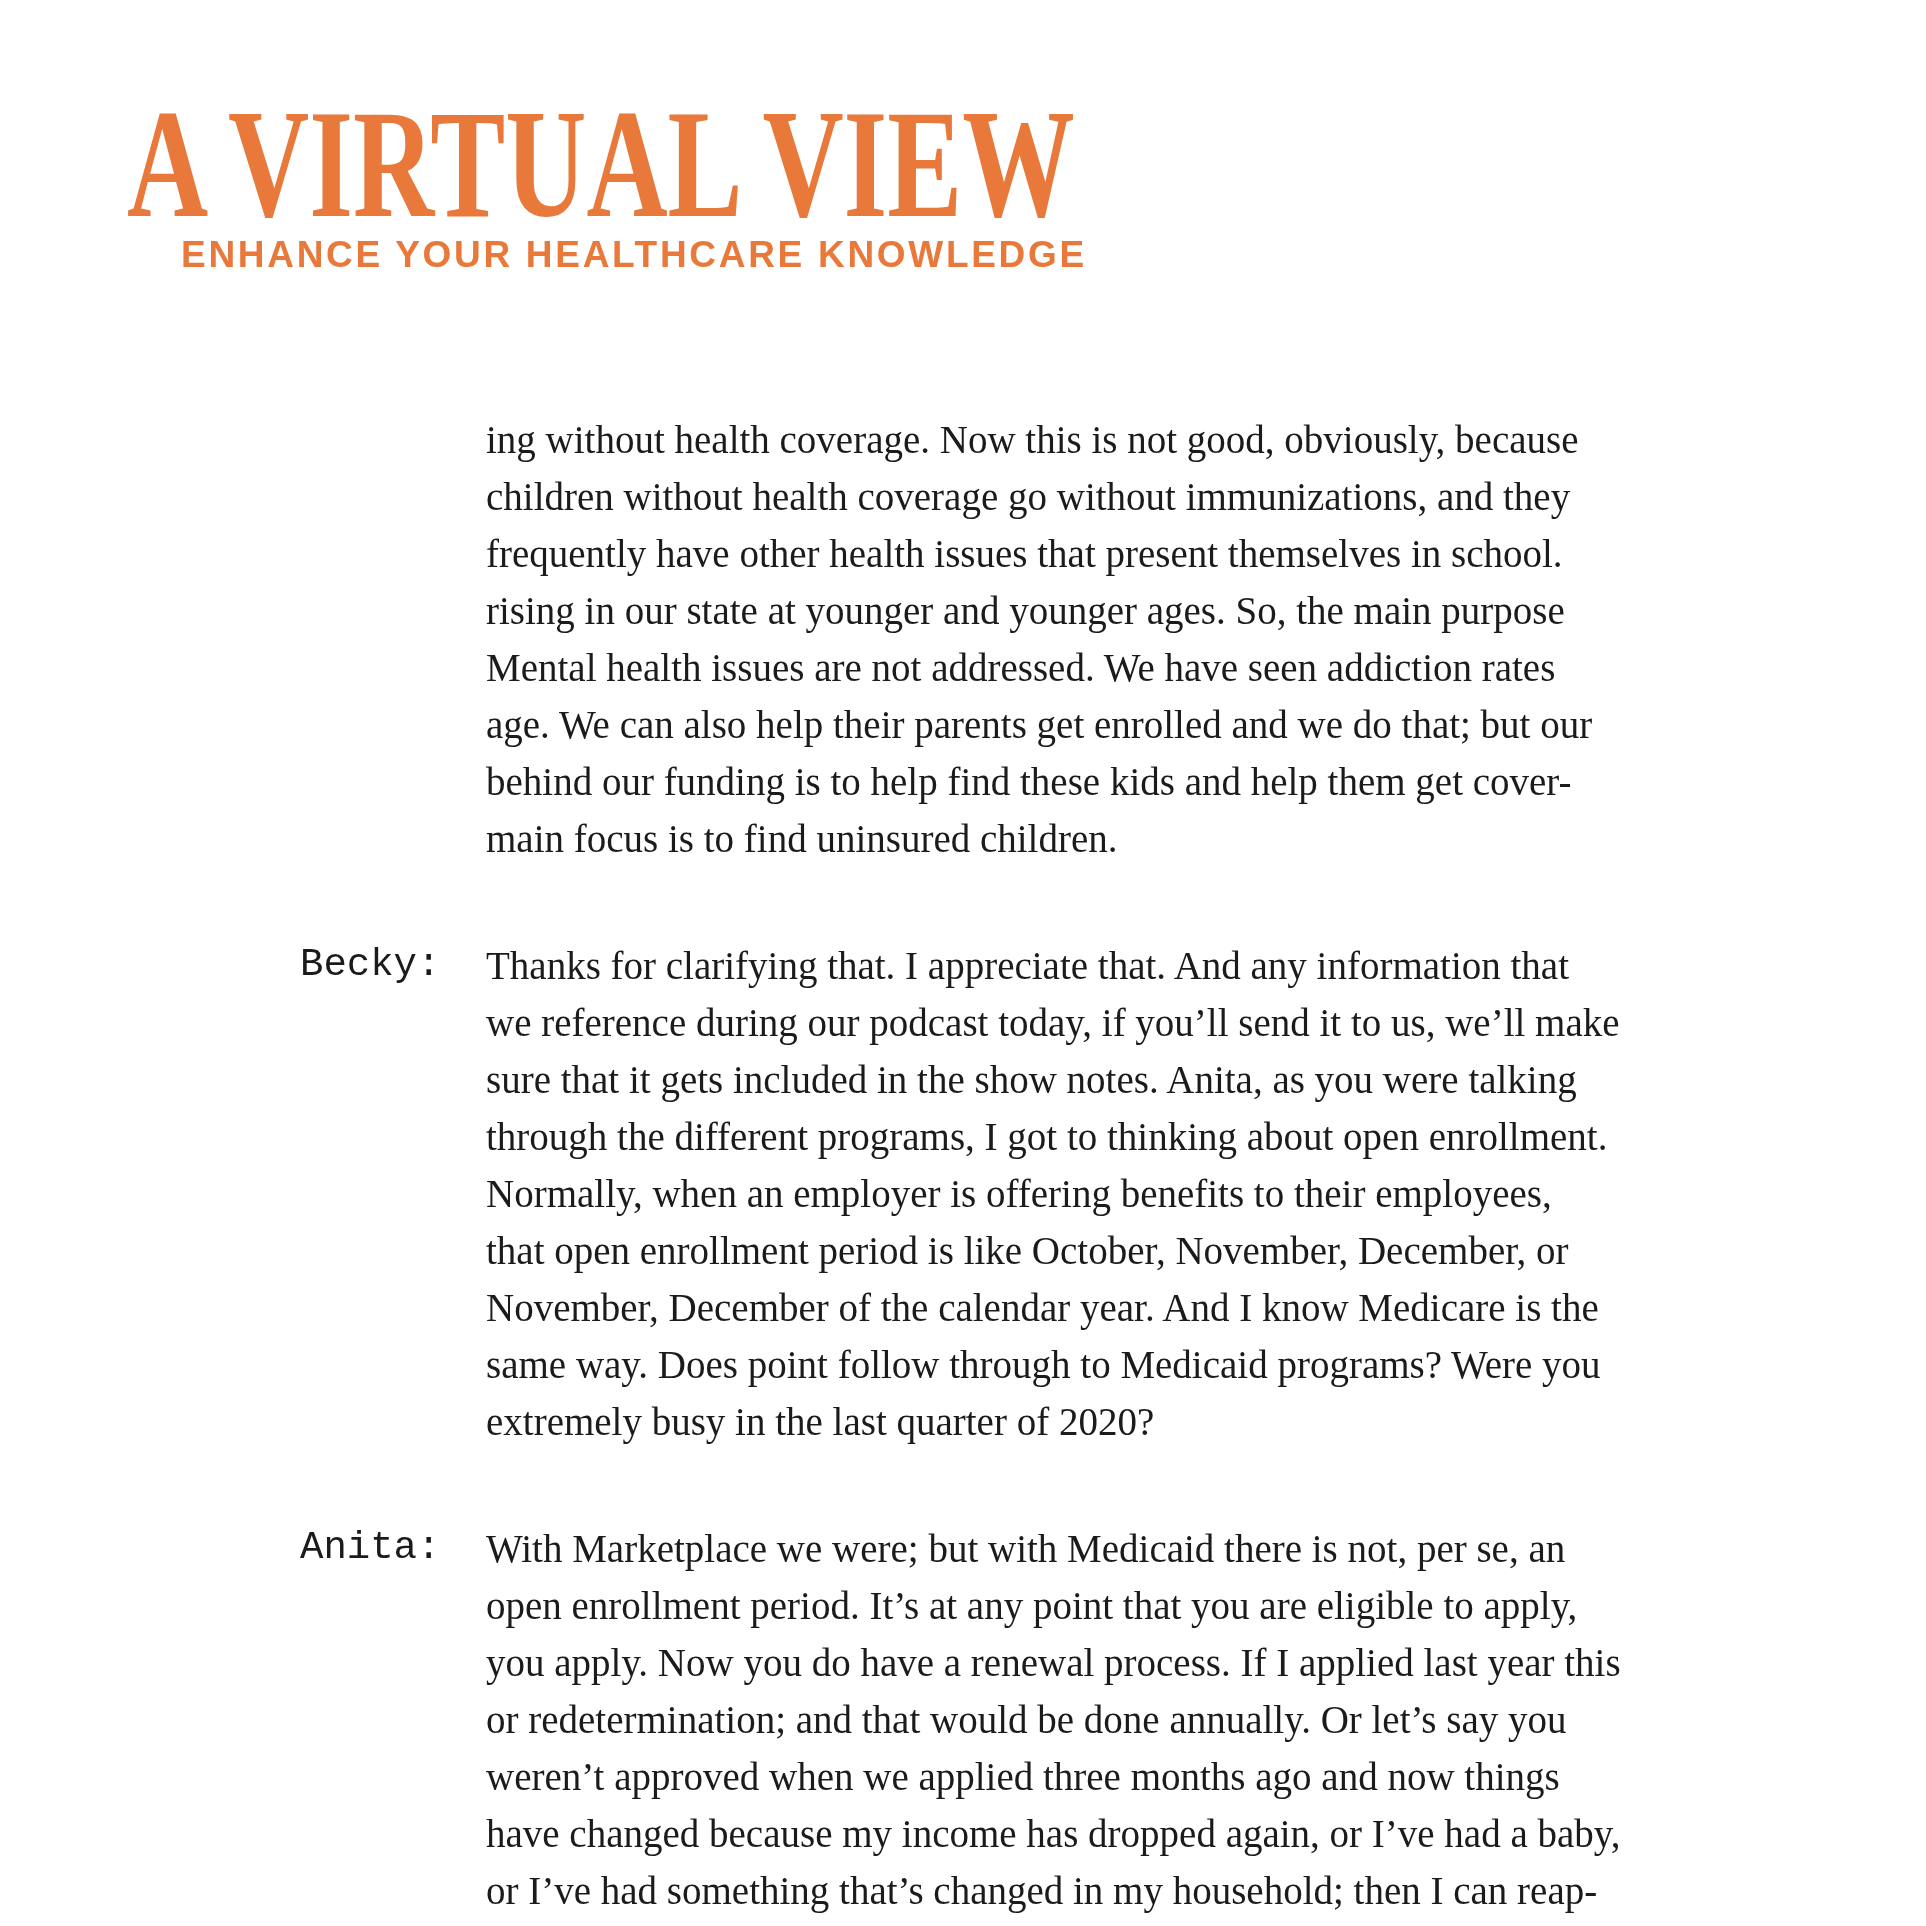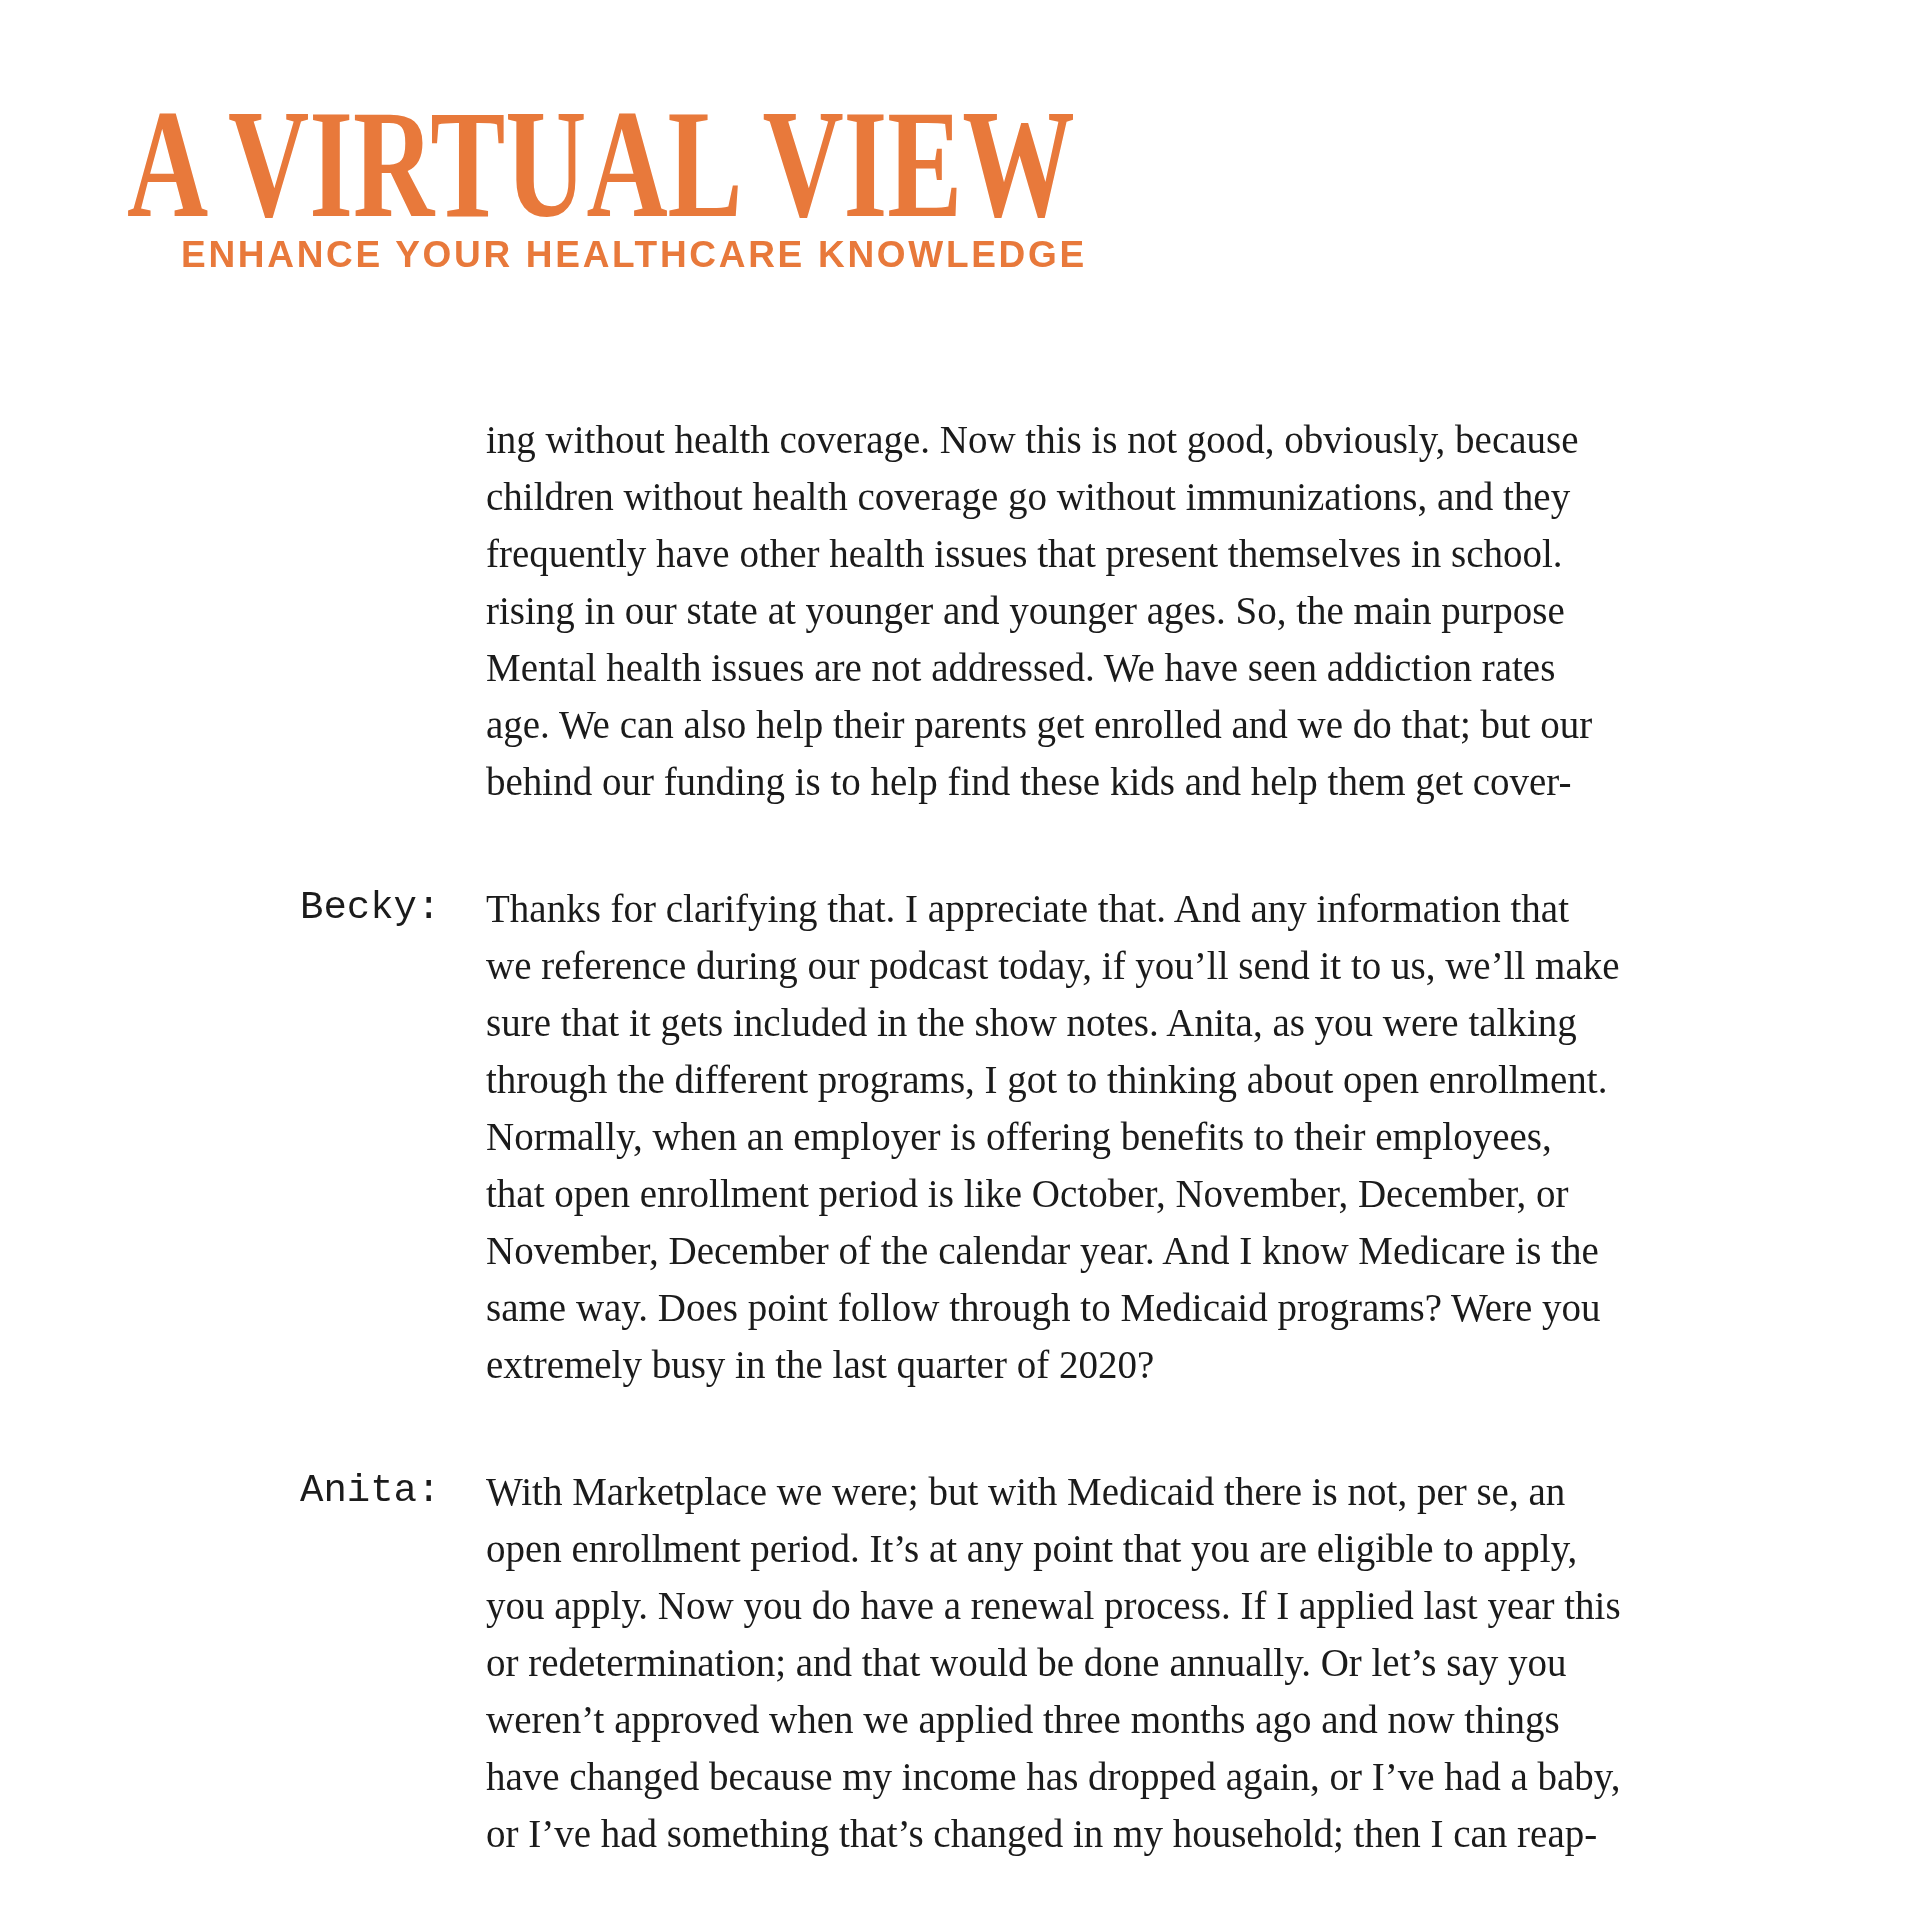--- a/index.html
+++ b/index.html
@@ -72,20 +72,21 @@
       <div class="entry">
         <div class="speaker"></div>
         <div class="lines">
           <div class="line">ing without health coverage. Now this is not good, obviously, because</div>
           <div class="line">children without health coverage go without immunizations, and they</div>
           <div class="line">frequently have other health issues that present themselves in school.</div>
           <div class="line">rising in our state at younger and younger ages. So, the main purpose</div>
           <div class="line">Mental health issues are not addressed. We have seen addiction rates</div>
           <div class="line">age. We can also help their parents get enrolled and we do that; but our</div>
           <div class="line">behind our funding is to help find these kids and help them get cover-</div>
+          <div class="line">main focus is to find uninsured children.</div>
         </div>
       </div>
       <div class="entry">
         <div class="speaker">Becky:</div>
         <div class="lines">
           <div class="line">Thanks for clarifying that. I appreciate that. And any information that</div>
           <div class="line">we reference during our podcast today, if you’ll send it to us, we’ll make</div>
           <div class="line">sure that it gets included in the show notes. Anita, as you were talking</div>
           <div class="line">through the different programs, I got to thinking about open enrollment.</div>
           <div class="line">Normally, when an employer is offering benefits to their employees,</div>

